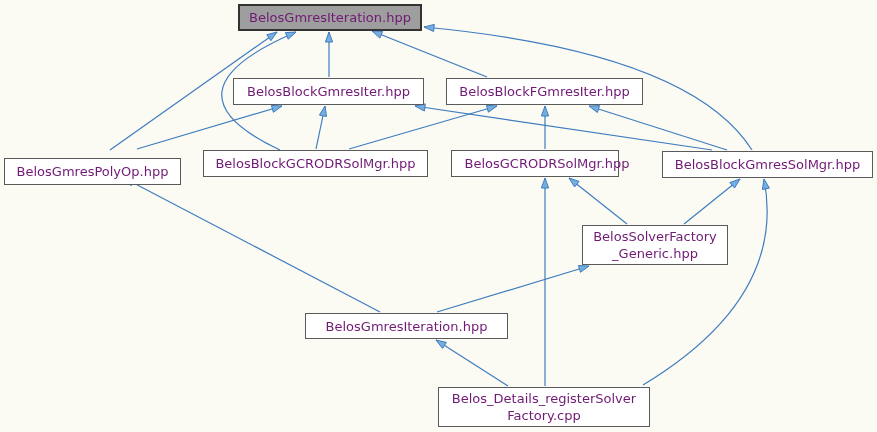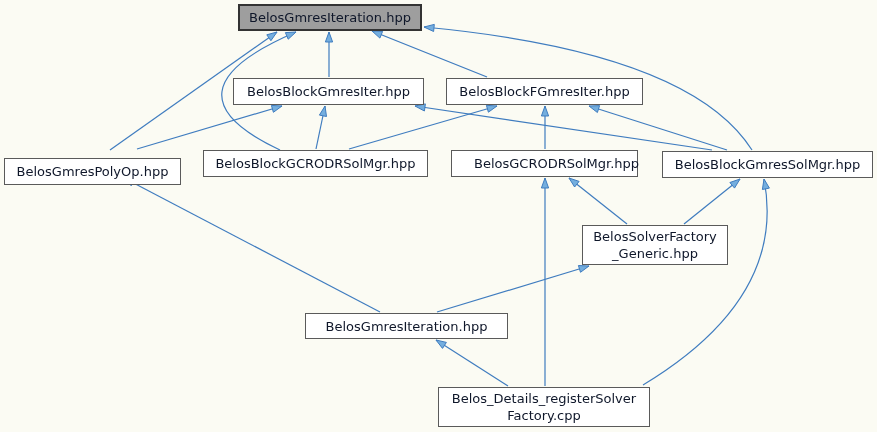--- a/index.html
+++ b/index.html
@@ -7,21 +7,21 @@
     width:877px;height:432px;position:relative;overflow:hidden;
     font-family:"DejaVu Sans","Liberation Sans",sans-serif;
     background:#fbfbf3;
   }
   #graph-canvas{position:absolute;left:0;top:0;width:877px;height:432px;}
   #edge-layer{position:absolute;left:0;top:0;}
   .node{
     position:absolute;box-sizing:border-box;
     background:#ffffff;border:1px solid #5a5a5a;
     display:flex;flex-direction:column;align-items:center;justify-content:center;
-    font-size:13px;color:#0f172a;line-height:17px;white-space:nowrap;
+    font-size:13px;color:#701a75;line-height:17px;white-space:nowrap;
     cursor:pointer;
   }
   .node.focus{
     background:#9e9e9e;border:2px solid #333333;
   }
   .node div{pointer-events:none;}
 </style>
 </head>
 <body style="background: rgb(251, 251, 243);">
 
@@ -72,21 +72,21 @@
     </div>
     <div class="node" style="left: 446px; top: 78px; width: 197px; height: 27px; text-align: right;">
       <div>BelosBlockFGmresIter.hpp</div>
     </div>
     <div class="node" style="left: 4px; top: 150px; width: 177px; height: 27px; margin-top: 8px;">
       <div>BelosGmresPolyOp.hpp</div>
     </div>
     <div class="node" style="left: 203px; top: 150px; width: 225px; height: 27px;">
       <div>BelosBlockGCRODRSolMgr.hpp</div>
     </div>
-    <div class="node" style="left: 451px; top: 150px; width: 187px; height: 27px; padding-left: 24px;">
+    <div class="node" style="left: 451px; top: 150px; width: 168px; height: 27px; padding-left: 24px;">
       <div>BelosGCRODRSolMgr.hpp</div>
     </div>
     <div class="node" style="left: 662px; top: 151px; width: 211px; height: 27px;">
       <div>BelosBlockGmresSolMgr.hpp</div>
     </div>
     <div class="node" style="left: 582px; top: 225px; width: 146px; height: 40px;">
       <div>BelosSolverFactory</div>
       <div>_Generic.hpp</div>
     </div>
     <div class="node" style="left: 305px; top: 313px; width: 203px; height: 26px;">

